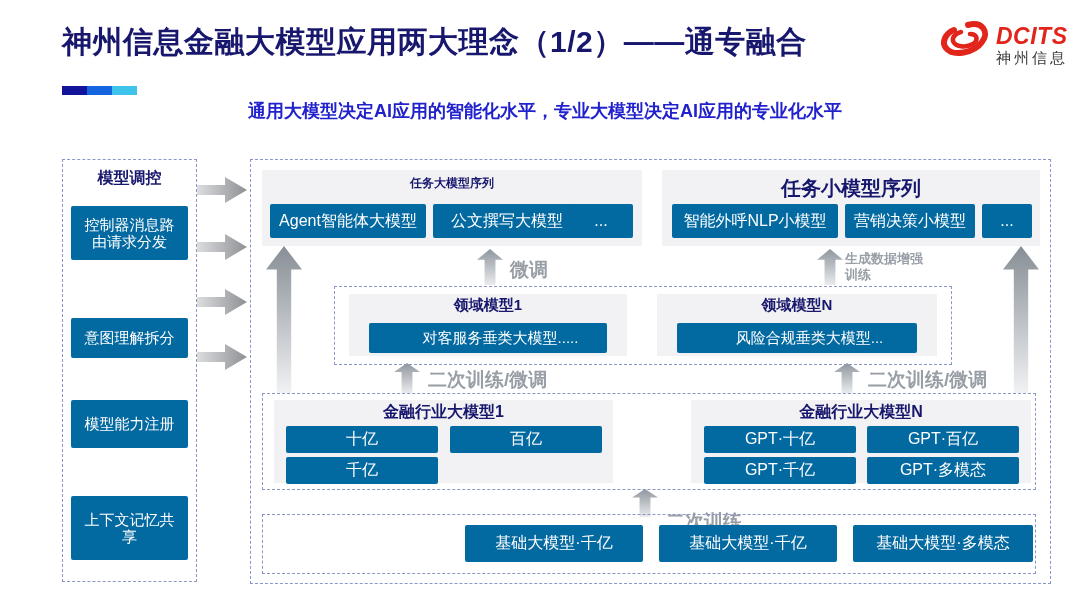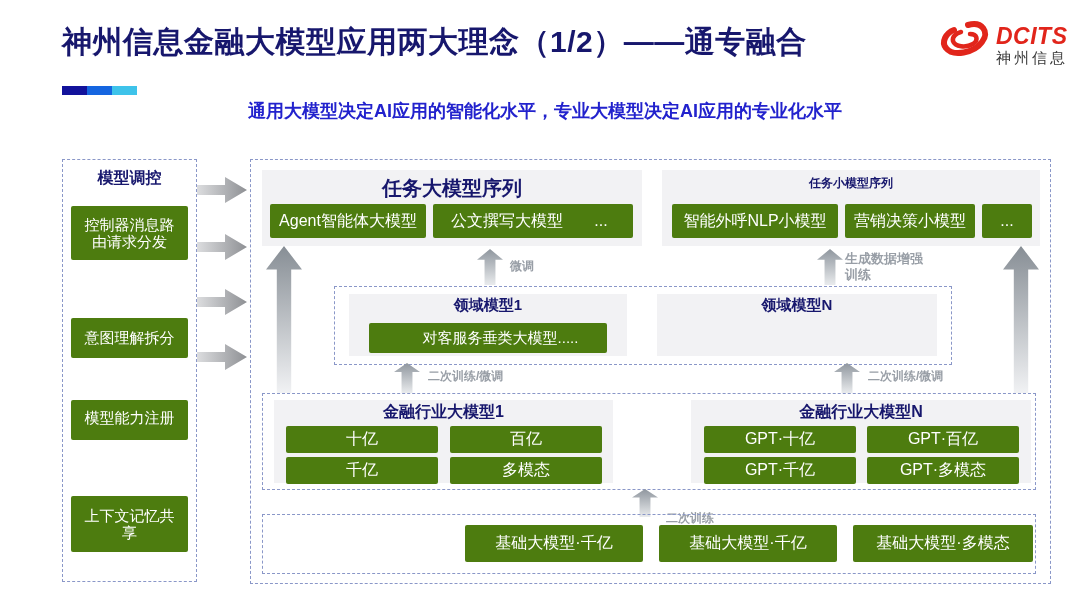--- a/index.html
+++ b/index.html
@@ -17,27 +17,27 @@
   .deco .d1{background:#12129b;}
   .deco .d2{background:#1565e0;}
   .deco .d3{background:#3ec3ea;}
   .subtitle{position:absolute;left:150px;top:99px;width:790px;text-align:center;font-size:18px;font-weight:bold;color:#2222cd;}
   .logo{position:absolute;left:938px;top:18px;display:flex;align-items:flex-start;gap:6px;}
   .logo-txt{display:flex;flex-direction:column;line-height:1.05;padding-top:6px;}
   .logo-brand{font-size:23px;font-weight:900;font-style:italic;color:#e1251b;letter-spacing:0.5px;}
   .logo-cn{font-size:15px;color:#3a3a3a;letter-spacing:3px;margin-top:2px;}
 
   
-  .chip{position:absolute;background:#4d7c0f;color:#fff;display:flex;align-items:center;justify-content:center;
+  .chip{position:absolute;background:#0369a1;color:#fff;display:flex;align-items:center;justify-content:center;
         text-align:center;border-radius:2px;line-height:1.15;}
   .pre{white-space:pre-line;}
   .group{position:absolute;background:#f2f2f4;}
   .gtitle{position:absolute;left:0;right:0;text-align:center;color:#17176d;font-weight:bold;}
   .dashedbox{position:absolute;border:1px dashed #8a97c8;}
-  .alabel{position:absolute;color:#989ea6;font-weight:bold;font-size:12px;line-height:1.2;}
+  .alabel{position:absolute;color:#989ea6;font-weight:bold;font-size:19px;line-height:1.2;}
   .arrow-up{position:absolute;clip-path:polygon(50% 0,100% 30%,71% 30%,71% 100%,29% 100%,29% 30%,0 30%);
             background:linear-gradient(to bottom,#8f969e,#e9ebed);}
   .arrow-tall{position:absolute;clip-path:polygon(50% 0,100% 16%,70% 16%,70% 100%,30% 100%,30% 16%,0 16%);
             background:linear-gradient(to bottom,#878e95,#f1f2f4);}
   .arrow-right{position:absolute;clip-path:polygon(0 31%,56% 31%,56% 0,100% 50%,56% 100%,56% 69%,0 69%);
             background:linear-gradient(to right,#dcdddf,#8e9094);}
 
   
   .sidebar{position:absolute;left:62px;top:159px;width:133px;height:421px;border:1px dashed #8a97c8;background:#fff;}
   .sidebar .stitle{position:absolute;left:0;right:0;top:8px;text-align:center;font-size:16px;font-weight:bold;color:#17176d;}
@@ -80,41 +80,41 @@
       <span class="logo-brand">DCITS</span>
       <span class="logo-cn">神州信息</span>
     </span>
   </div>
 
   <div class="sidebar">
     <div class="stitle">模型调控</div>
     <div class="chip pre" style="top:46px;height:54px;">控制器消息路
 由请求分发</div>
     <div class="chip" style="top:158px;height:40px;">意图理解拆分</div>
-    <div class="chip" style="top:240px;height:40px;font-family:Liberation Mono, monospace;">模型能力注册</div>
-    <div class="chip pre" style="top:336px;height:56px;">上下文记忆共
+    <div class="chip" style="top:240px;height:48px;">模型能力注册</div>
+    <div class="chip pre" style="top:336px;height:64px;">上下文记忆共
 享</div>
   </div>
 
   <div class="arrow-right" style="left:197px;top:177px;width:50px;height:26px;"></div>
   <div class="arrow-right" style="left:197px;top:234px;width:50px;height:26px;"></div>
   <div class="arrow-right" style="left:197px;top:289px;width:50px;height:26px;"></div>
   <div class="arrow-right" style="left:197px;top:344px;width:50px;height:26px;"></div>
 
   <div class="dashedbox" style="left:250px;top:159px;width:799px;height:423px;"></div>
 
   <div class="group task-group" style="left:262px;top:170px;width:380px;height:76px;">
-    <div class="gtitle" style="top:5px;font-size:20px;">任务大模型序列</div>
+    <div class="gtitle" style="top:5px;font-size:12px;">任务大模型序列</div>
     <div class="chip" style="left:8px;width:156px;">Agent智能体大模型</div>
     <div class="chip" style="left:171px;width:148px;">公文撰写大模型</div>
     <div class="chip" style="left:307px;width:64px;">...</div>
   </div>
 
   <div class="group task-group" style="left:662px;top:170px;width:378px;height:76px;">
-    <div class="gtitle" style="top:5px;font-size:12px;">任务小模型序列</div>
+    <div class="gtitle" style="top:5px;font-size:20px;">任务小模型序列</div>
     <div class="chip" style="left:10px;width:166px;">智能外呼NLP小模型</div>
     <div class="chip" style="left:183px;width:130px;">营销决策小模型</div>
     <div class="chip" style="left:320px;width:50px;">...</div>
   </div>
 
   <div class="arrow-tall" style="left:266px;top:246px;width:36px;height:147px;"></div>
   <div class="arrow-tall" style="left:1003px;top:246px;width:36px;height:147px;"></div>
 
   <div class="arrow-up" style="left:477px;top:249px;width:26px;height:36px;"></div>
   <div class="alabel" style="left:510px;top:259px;">微调</div>
@@ -122,35 +122,35 @@
   <div class="alabel pre" style="left:845px;top:251px;width:96px;font-size:13px;">生成数据增强
 训练</div>
 
   <div class="dashedbox" style="left:334px;top:286px;width:616px;height:77px;background:#fff;">
     <div class="domain-inner" style="left:14px;top:7px;width:278px;height:62px;">
       <div class="gtitle" style="top:2px;font-size:15px;">领域模型1</div>
       <div class="chip">对客服务垂类大模型.....</div>
     </div>
     <div class="domain-inner" style="left:322px;top:7px;width:280px;height:62px;">
       <div class="gtitle" style="top:2px;font-size:15px;">领域模型N</div>
+      <div class="chip">风险合规垂类大模型...</div>
     </div>
   </div>
 
   <div class="arrow-up" style="left:394px;top:363px;width:26px;height:30px;"></div>
   <div class="alabel" style="left:428px;top:369px;">二次训练/微调</div>
   <div class="arrow-up" style="left:834px;top:363px;width:26px;height:30px;"></div>
   <div class="alabel" style="left:868px;top:369px;">二次训练/微调</div>
 
   <div class="dashedbox" style="left:262px;top:393px;width:772px;height:95px;">
     <div class="group ind-group" style="left:11px;top:6px;width:339px;height:83px;">
       <div class="gtitle" style="top:2px;font-size:16px;">金融行业大模型1</div>
       <div class="chip" style="left:12px;top:26px;width:152px;">十亿</div>
       <div class="chip" style="left:176px;top:26px;width:152px;">百亿</div>
       <div class="chip" style="left:12px;top:57px;width:152px;">千亿</div>
-      <div class="chip" style="left:176px;top:57px;width:152px;">多模态</div>
     </div>
     <div class="group ind-group" style="left:428px;top:6px;width:340px;height:83px;">
       <div class="gtitle" style="top:2px;font-size:16px;">金融行业大模型N</div>
       <div class="chip" style="left:13px;top:26px;width:152px;">GPT·十亿</div>
       <div class="chip" style="left:176px;top:26px;width:152px;">GPT·百亿</div>
       <div class="chip" style="left:176px;top:57px;width:152px;">GPT·多模态</div>
       <div class="chip" style="left:13px;top:57px;width:152px;">GPT·千亿</div>
     </div>
   </div>
 

